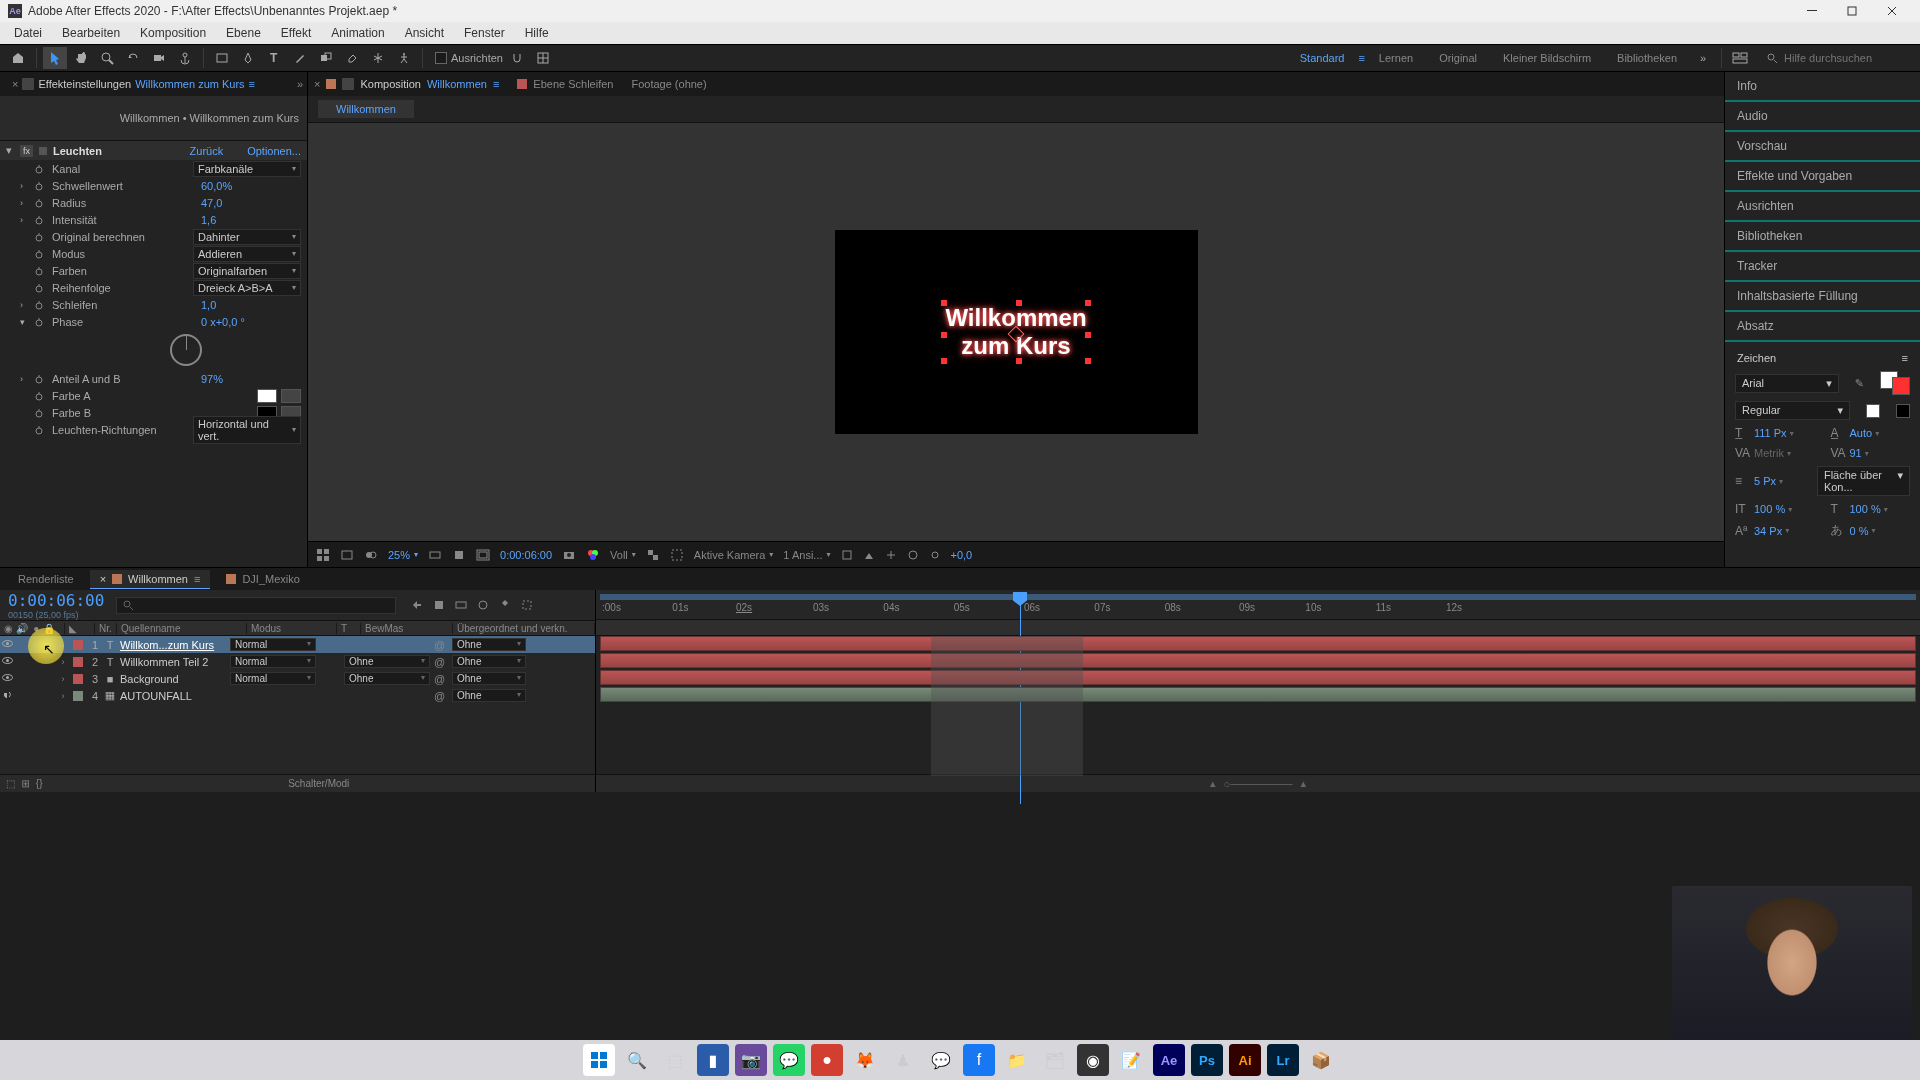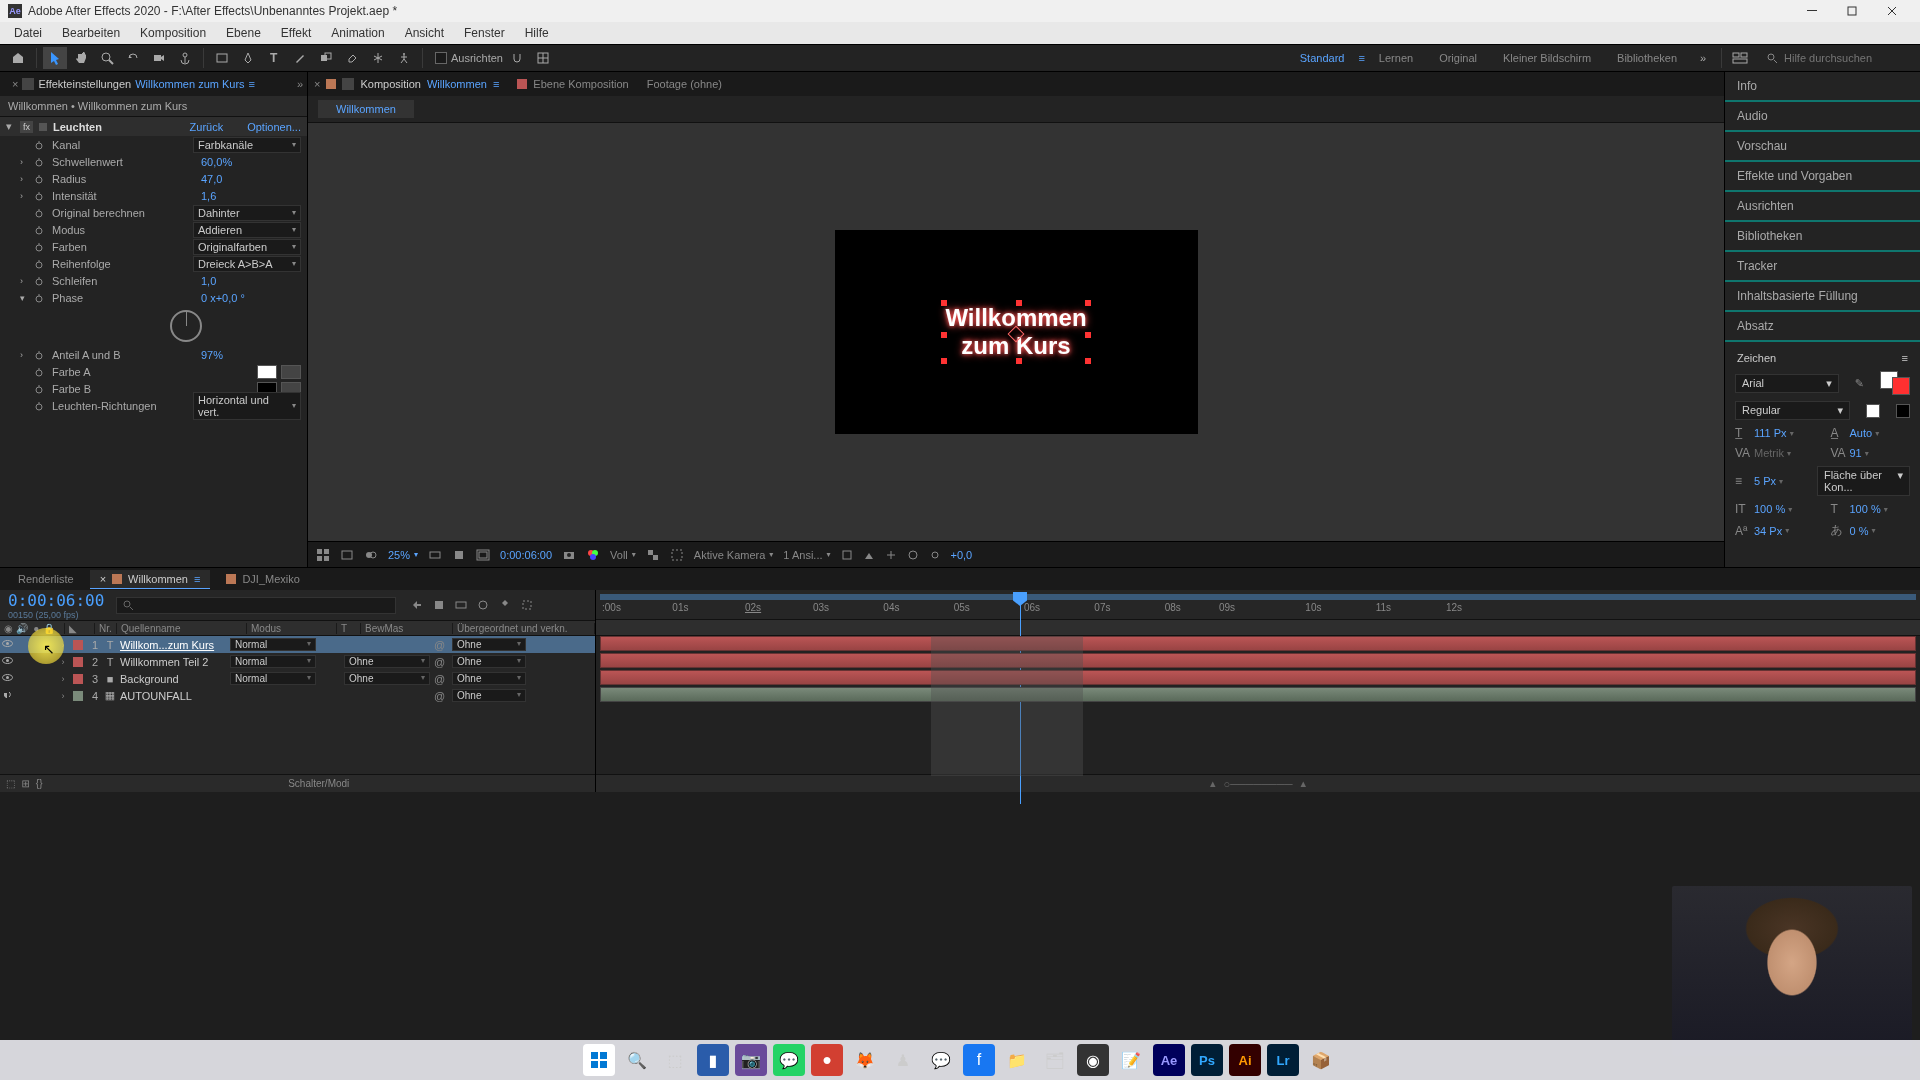--- a/index.html
+++ b/index.html
@@ -32,21 +32,21 @@
 
 .main { display: flex; height: 495px; }
 
 
 .left-panel { width: 308px; background: #232323; border-right: 1px solid #000; display: flex; flex-direction: column; }
 .panel-tabs { height: 24px; background: #1a1a1a; display: flex; align-items: center; padding: 0 6px; gap: 8px; position: relative; }
 .panel-tabs .tab { display: flex; align-items: center; gap: 4px; font-size: 11px; color: #888; padding: 3px 6px; }
 .panel-tabs .tab.active { color: #ccc; }
 .panel-tabs .link { color: #5aa4ff; }
 .panel-tabs .arrows { position: absolute; right: 4px; color: #888; }
-.panel-subheader { padding: 4px 8px; background: #2a2a2a; font-size: 11px; color: #aaa; border-bottom: 1px solid #111; }
+.panel-subheader { padding: 16px 8px; background: #2a2a2a; font-size: 11px; color: #aaa; border-bottom: 1px solid #111; text-align: right; }
 .effect-body { flex: 1; background: #232323; overflow: auto; }
 .effect-header { display: flex; align-items: center; padding: 3px 6px; gap: 4px; background: #2e2e2e; }
 .effect-header .collapse { width: 10px; color: #aaa; }
 .effect-header .fx { background: #444; color: #ccc; font-size: 9px; padding: 1px 3px; }
 .effect-header .name { font-weight: bold; color: #ddd; flex: 1; }
 .effect-header .links { display: flex; gap: 24px; }
 .effect-header .links span { color: #5aa4ff; font-size: 11px; }
 .prop-row { display: flex; align-items: center; padding: 2px 6px 2px 20px; height: 17px; }
 .prop-row .expand { width: 12px; color: #aaa; font-size: 9px; }
 .prop-row .stopwatch { width: 14px; height: 14px; display: flex; align-items: center; justify-content: center; margin-right: 6px; }
@@ -540,21 +540,21 @@
         <span class="square" style="background:#bb7755"></span>
         <svg width="12" height="12" viewBox="0 0 12 12">
             <rect width="12" height="12" fill="#444"></rect>
           </svg>
         <span>Komposition</span>
         <span class="link">Willkommen</span>
         <span style="color:#5aa4ff">≡</span>
       </div>
       <div class="tab-group">
         <span class="square" style="background:#bb5555"></span>
-        <span>Ebene Komposition</span>
+        <span>Ebene Schleifen</span>
       </div>
       <div class="tab-group">
         <span>Footage (ohne)</span>
       </div>
     </div>
     <div class="comp-subtab">
       <div class="chip">Willkommen</div>
     </div>
     <div class="viewer">
       <div class="canvas">
@@ -980,28 +980,28 @@
         <span>{}</span>
         <span class="switch-label">Schalter/Modi</span>
       </div>
     </div>
     <div class="tl-right">
       <div class="ruler">
         <div class="work-area"></div>
         <div id="ruler-ticks">
             <div class="tick" style="left: 6px;">:00s</div>
             <div class="tick" style="left: 76.3333px;">01s</div>
-            <div class="tick" style="left: 149px; text-decoration: underline;">02s</div>
+            <div class="tick" style="left: 140px; text-decoration: underline;">02s</div>
             <div class="tick" style="left: 217px;">03s</div>
             <div class="tick" style="left: 287.333px;">04s</div>
             <div class="tick" style="left: 357.667px;">05s</div>
             <div class="tick" style="left: 428px;">06s</div>
             <div class="tick" style="left: 498.333px;">07s</div>
             <div class="tick" style="left: 568.667px;">08s</div>
-            <div class="tick" style="left: 623px;">09s</div>
+            <div class="tick" style="left: 643px;">09s</div>
             <div class="tick" style="left: 709.333px;">10s</div>
             <div class="tick" style="left: 779.667px;">11s</div>
             <div class="tick" style="left: 850px;">12s</div>
           </div>
         <div class="playhead" style="left:417px"></div>
         <div class="playline" style="left:424px"></div>
       </div>
       <div class="ruler-headers"></div>
       <div class="track-area">
         <div class="track-bar red" style="top:0;left:4px;right:4px"></div>

